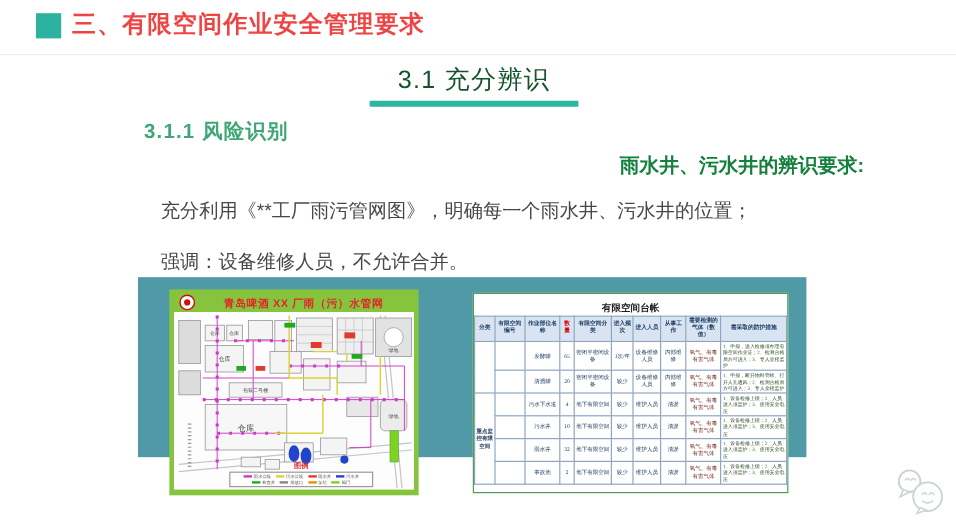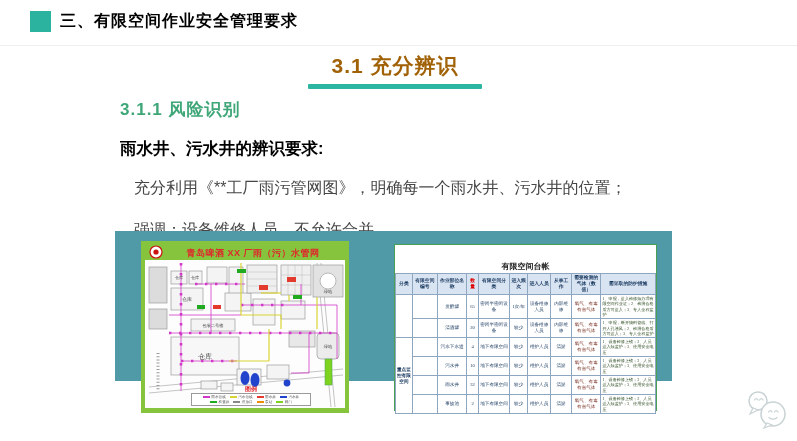--- a/index.html
+++ b/index.html
@@ -3,46 +3,46 @@
 <meta charset="utf-8">
 <style>
   html,body{margin:0;padding:0;}
   body{
     width:797px;height:441px;position:relative;background:#ffffff;overflow:hidden;
     font-family:"Liberation Sans","DejaVu Sans",sans-serif;
   }
   
   .slide-header{position:absolute;left:30px;top:8px;display:flex;align-items:flex-start;gap:9px;}
   .accent-square{width:21px;height:21px;background:#2bb3a0;margin-top:3px;}
-  .slide-title{font-size:16px;font-weight:bold;color:#000000;letter-spacing:1px;margin:0;line-height:26px;}
+  .slide-title{font-size:20px;font-weight:bold;color:#ef4444;letter-spacing:1px;margin:0;line-height:26px;}
   .header-divider{position:absolute;left:0;top:45px;width:797px;height:1px;background:#efefef;}
   
   .subtitle-wrap{position:absolute;left:308px;top:52px;width:174px;text-align:center;}
-  .subtitle-text{font-size:21px;font-weight:bold;color:#a16207;letter-spacing:1px;white-space:nowrap;}
+  .subtitle-text{font-size:21px;font-weight:normal;color:#14532d;letter-spacing:1px;white-space:nowrap;}
   .subtitle-bar{height:5px;background:#2cb5a0;margin-top:4px;border-radius:1px;}
   
   .section{position:absolute;left:120px;top:98px;width:600px;}
-  .section-heading{font-size:17px;font-weight:bold;color:#3fa678;letter-spacing:1px;margin:0 0 17px 0;}
-  .section-lead{font-size:16.5px;font-weight:bold;color:#000000;margin:0 0 4px 0;}
+  .section-heading{font-size:17px;font-weight:bold;color:#3fa678;letter-spacing:1px;margin:0 0 6px 0;}
+  .section-lead{font-size:16.5px;font-weight:bold;color:#15803d;margin:0 0 4px 0;text-align:right;}
   .section-line{font-size:16px;color:#474747;line-height:28px;margin:14px;}
   
   .panel{position:absolute;left:115px;top:231px;width:557px;height:150px;background:#4f9aa6;}
   
   .map-wrap{position:absolute;left:26px;top:10px;width:208px;height:172px;}
   .map-wrap svg{display:block;}
   .map-legend{position:absolute;left:50px;bottom:7px;width:120px;text-align:center;}
   .map-legend-title{font-size:6px;font-weight:bold;color:#e0262b;line-height:6px;}
   .map-legend-box{margin-top:1px;background:#ffffff;border:0.5px solid #9a9a9a;padding:1px 2px;
     display:flex;flex-wrap:wrap;justify-content:center;column-gap:4px;row-gap:1px;}
   .legend-item{display:flex;align-items:center;gap:1.5px;font-size:3.6px;color:#555;white-space:nowrap;}
   .legend-swatch{display:inline-block;width:7px;height:2px;}
   
   .table-wrap{position:absolute;left:279px;top:13px;width:263px;height:167px;background:#ffffff;
     border:1px solid #4a9f54;font-family:"Liberation Serif","DejaVu Serif",serif;box-sizing:border-box;}
-  .table-title{font-size:8px;font-weight:bold;color:#1c1c1c;text-align:center;padding:16px 0 1px 0;}
+  .table-title{font-size:8px;font-weight:bold;color:#1c1c1c;text-align:center;padding:6px 0 1px 0;}
   table.ledger{width:100%;border-collapse:collapse;table-layout:fixed;}
   table.ledger th,table.ledger td{border:0.5px solid #8fa6c0;padding:1px;color:#17375e;
     text-align:center;vertical-align:middle;word-break:break-all;}
   table.ledger th{background:#d9e4f2;font-size:4.8px;line-height:1.25;font-weight:bold;}
   table.ledger th.qty{color:#e00000;}
   table.ledger td{font-size:4.6px;line-height:1.3;background:#ffffff;}
   table.ledger td.measures{font-size:4.1px;text-align:left;color:#2f4d22;}
   table.ledger td.gas{color:#7b3226;}
   table.ledger td.group{font-size:4.6px;font-weight:bold;color:#17375e;}
   

